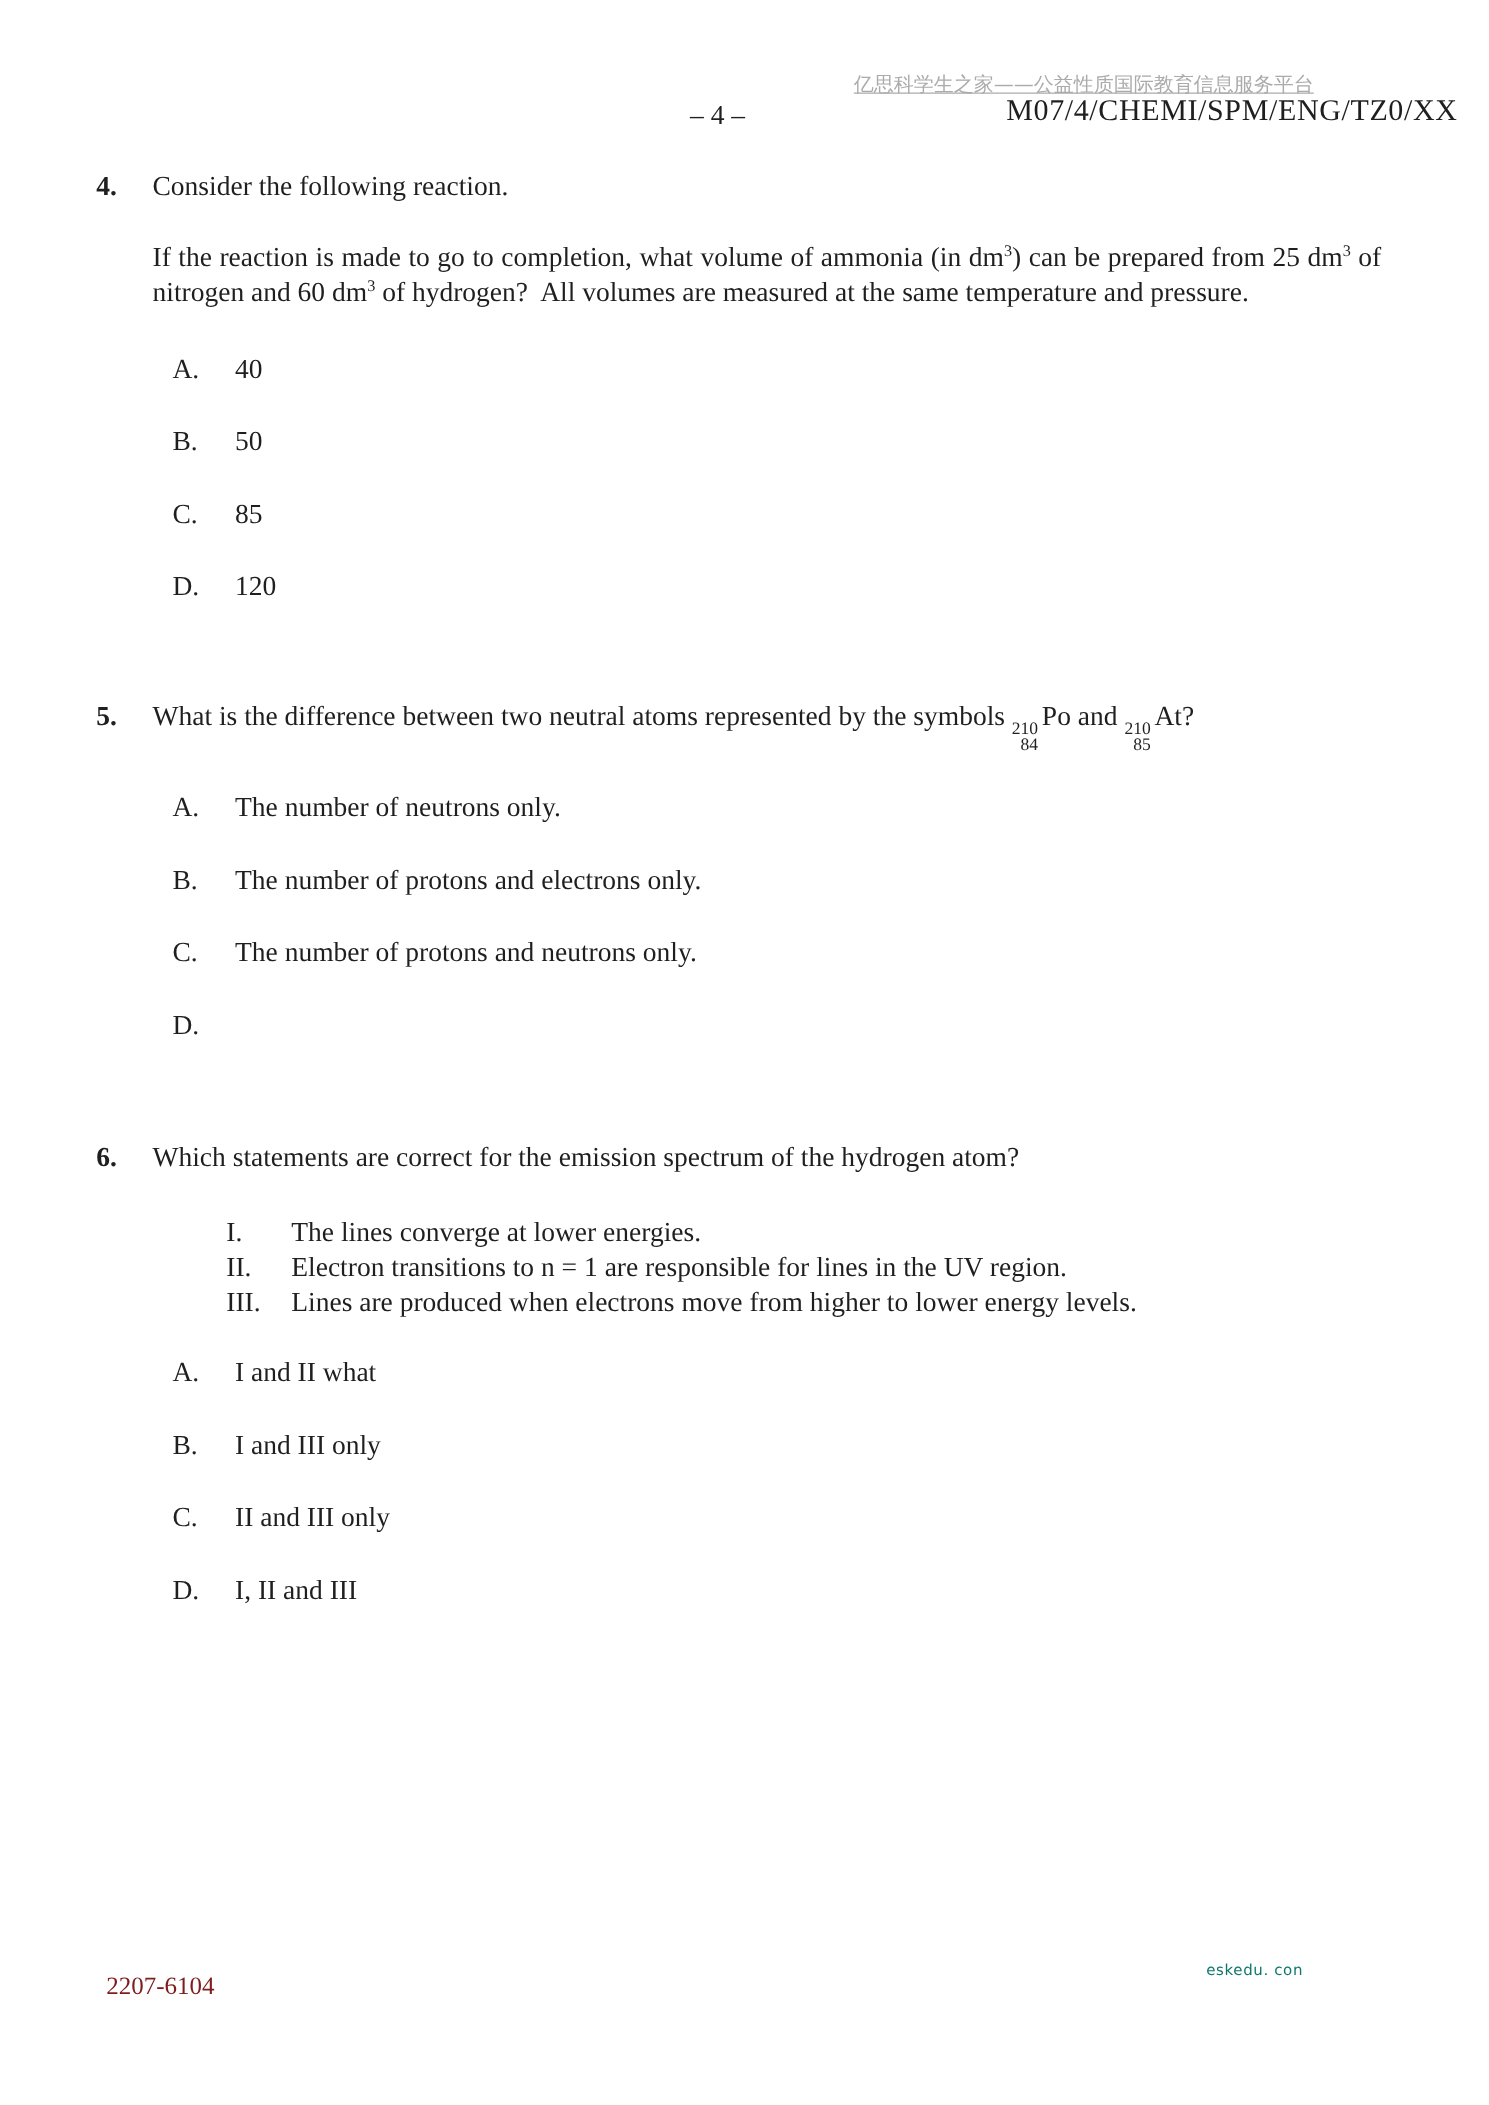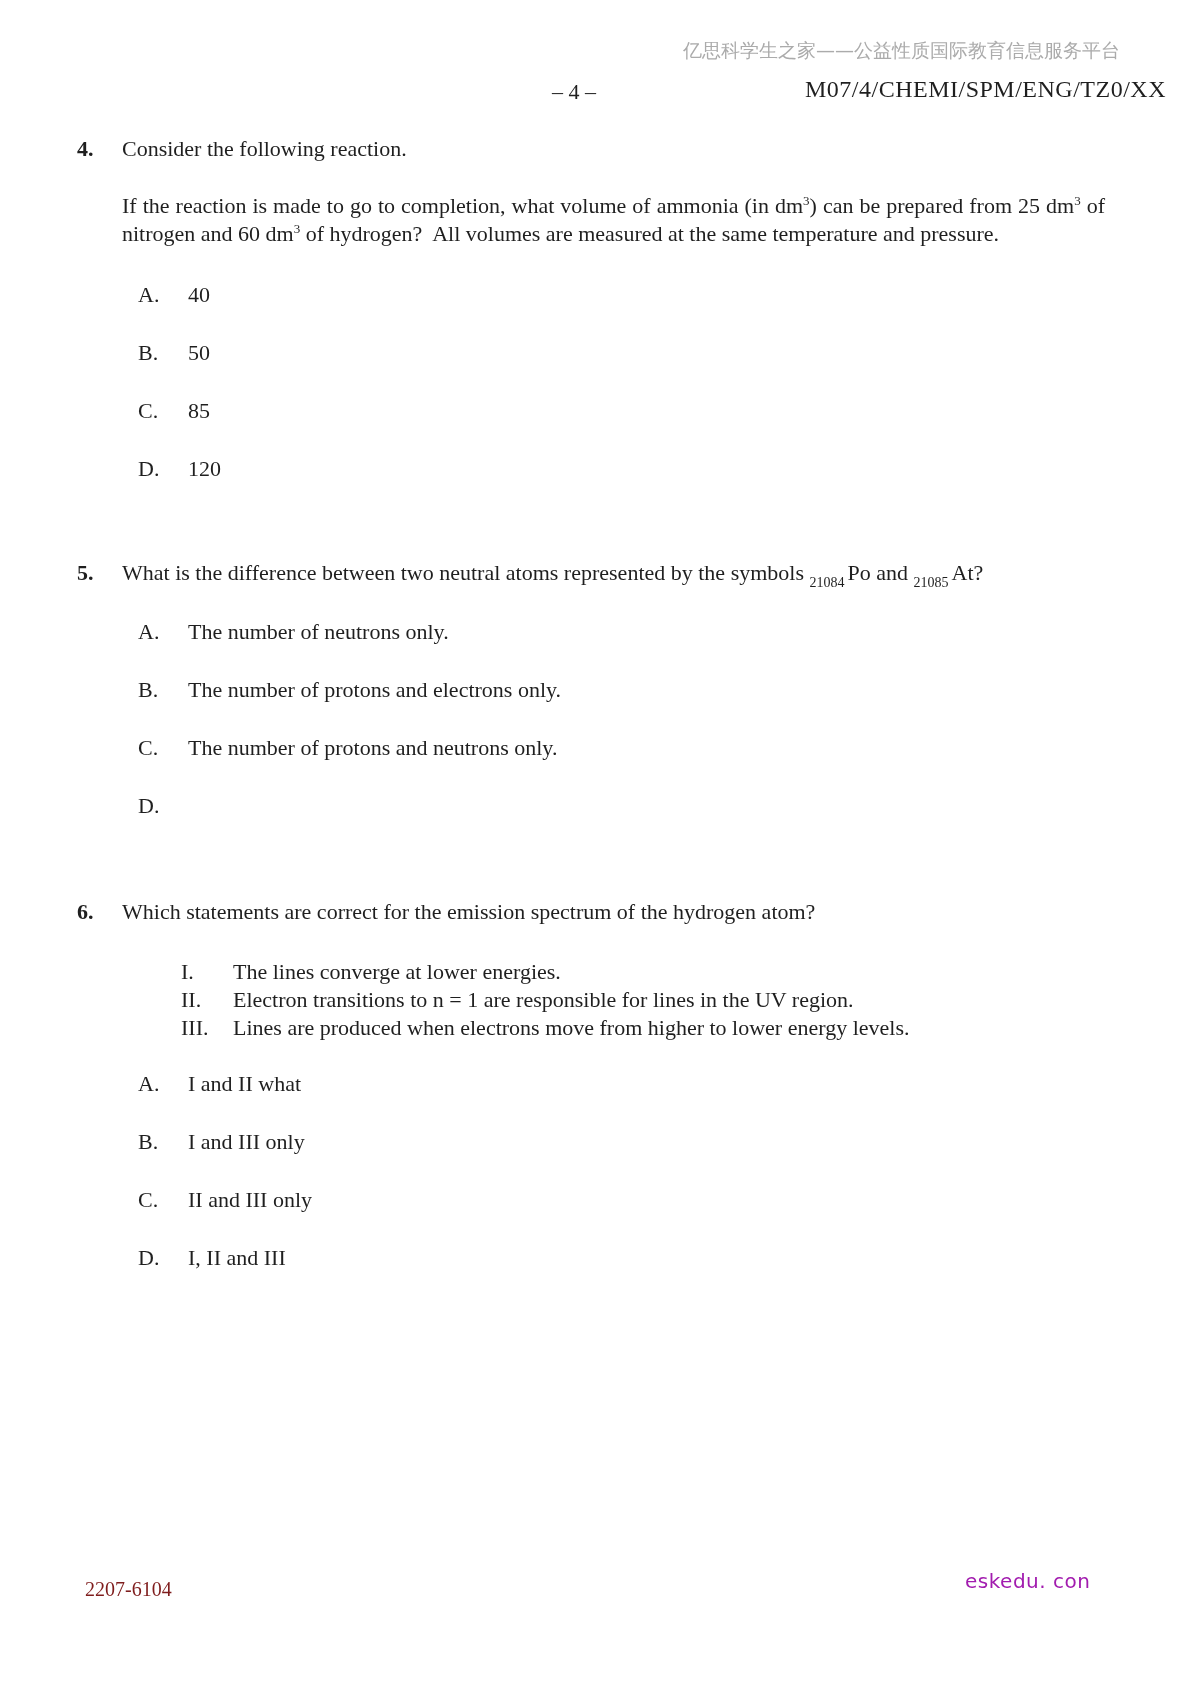--- a/index.html
+++ b/index.html
@@ -3,23 +3,23 @@
 <meta charset="utf-8">
 <style>
   html,body { margin:0; padding:0; background:#ffffff; }
   .page {
     position:relative; width:1191px; height:1684px; background:#ffffff;
     font-family:"Liberation Serif", serif; color:#1f1f1f; font-size:22px;
     overflow:hidden;
   }
   
   .watermark-top {
-    position:absolute; left:683px; top:38px;
-    font-family:"DejaVu Sans", sans-serif; font-size:19px; color:#abab ab;
-    color:#ababab; letter-spacing:0px; white-space:nowrap;
+    position:absolute; left:683px; top:58px;
+    font-family:"DejaVu Sans", sans-serif; font-size:16px; color:#abab ab;
+    color:#ababab; letter-spacing:0px; white-space:nowrap;text-decoration:underline;
   }
   .page-number { position:absolute; left:552px; top:79px; font-size:22px; }
   .paper-code  { position:absolute; right:25px; top:76px; font-size:24px; letter-spacing:0.5px; }
 
   
   main { position:absolute; left:77px; top:135px; width:1028px; }
   .question { display:flex; }
   .qnum { width:45px; flex-shrink:0; font-weight:bold; line-height:28px; }
   .qbody { flex:1; line-height:28px; }
   .q-title { line-height:28px; }
@@ -42,32 +42,32 @@
   .q5-block { margin-top:76px; }
   .q6-block { margin-top:78px; }
 
   .statements { margin-top:32px; }
   .statement { display:flex; margin-left:59px; line-height:28px; }
   .stmt-numeral { width:52px; flex-shrink:0; }
 
   
   .nuclide { white-space:nowrap; }
   .nuclide-stack {
-    display:inline-flex; flex-direction:row; align-items:flex-end;
+    display:inline-flex; flex-direction:column; align-items:flex-end;
     font-size:14px; line-height:13px; vertical-align:-7px; margin-right:3px;
   }
   .nuclide-symbol { font-size:22px; }
 
   
   .footer-doc {
     position:absolute; left:85px; top:1578px; font-size:20px; color:#7f1d1d;
   }
   .footer-mark {
     position:absolute; left:965px; top:1569px;
-    font-family:"DejaVu Sans", sans-serif; font-size:20px; color:#a21caf;
+    font-family:"DejaVu Sans", sans-serif; font-size:12px; color:#0f766e;
     letter-spacing:0.5px;
   }
 </style>
 </head>
 <body>
 
 <div class="page">
 
   <div class="watermark-top">亿思科学生之家——公益性质国际教育信息服务平台</div>
   <div class="page-number">– 4 –</div>

